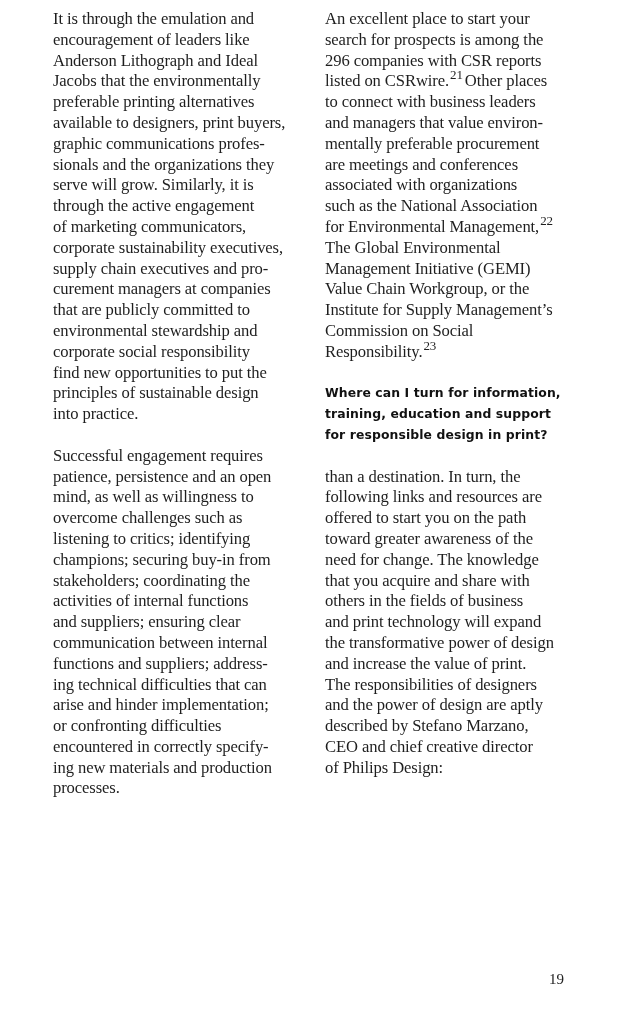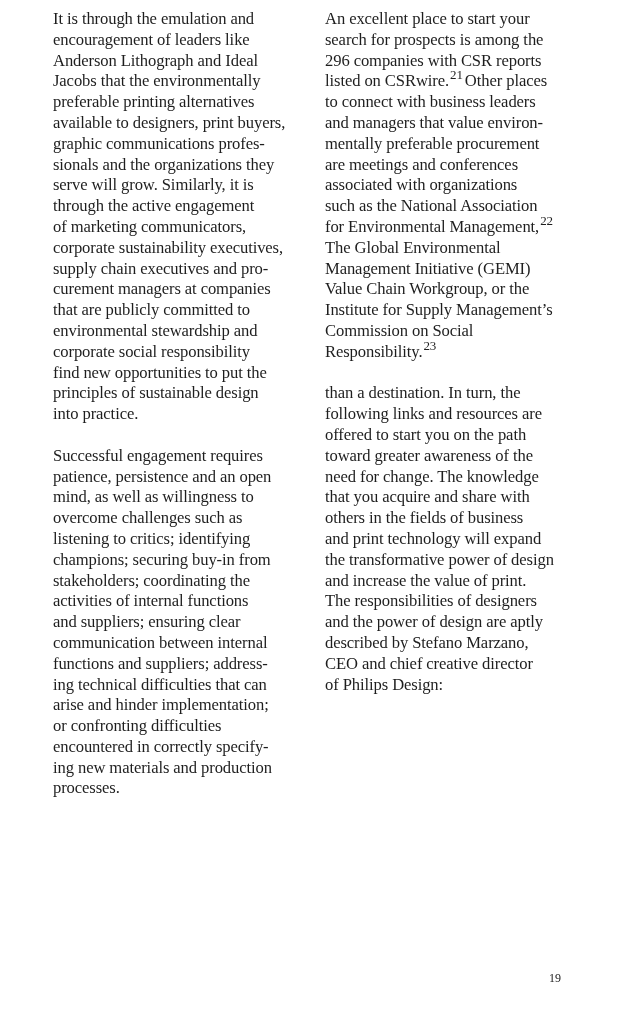--- a/index.html
+++ b/index.html
@@ -44,21 +44,21 @@
       line-height: 20.8px;
       letter-spacing: 0.1px;
       margin: 0 0 20.8px 0;
       color: #111111;
     }
     .page-number {
       position: absolute;
       left: 549px;
       top: 971px;
       font-family: "Liberation Serif", "DejaVu Serif", serif;
-      font-size: 12px;
+      font-size: 15px;
       color: #222222;
     }
   </style>
 </head>
 <body>
 
 <div class="col col-left">
   <p class="para" id="lp0">
       <span class="line">It is through the emulation and</span>
       <span class="line">encouragement of leaders like</span>
@@ -116,20 +116,25 @@
     <span class="line">such as the National Association</span>
     <span class="line"><span>for Environmental Management,</span><sup class="fn">22</sup></span>
     <span class="line">The Global Environmental</span>
     <span class="line">Management Initiative (GEMI)</span>
     <span class="line">Value Chain Workgroup, or the</span>
     <span class="line">Institute for Supply Management’s</span>
     <span class="line">Commission on Social</span>
     <span class="line"><span>Responsibility.</span><sup class="fn">23</sup></span>
   </p>
 
+  <h2 class="heading">
+    <span class="line">Where can I turn for information,</span>
+    <span class="line">training, education and support</span>
+    <span class="line">for responsible design in print?</span>
+  </h2>
 
   <p class="para" id="rp1">
       <span class="line">than a destination. In turn, the</span>
       <span class="line">following links and resources are</span>
       <span class="line">offered to start you on the path</span>
       <span class="line">toward greater awareness of the</span>
       <span class="line">need for change. The knowledge</span>
       <span class="line">that you acquire and share with</span>
       <span class="line">others in the fields of business</span>
       <span class="line">and print technology will expand</span>

